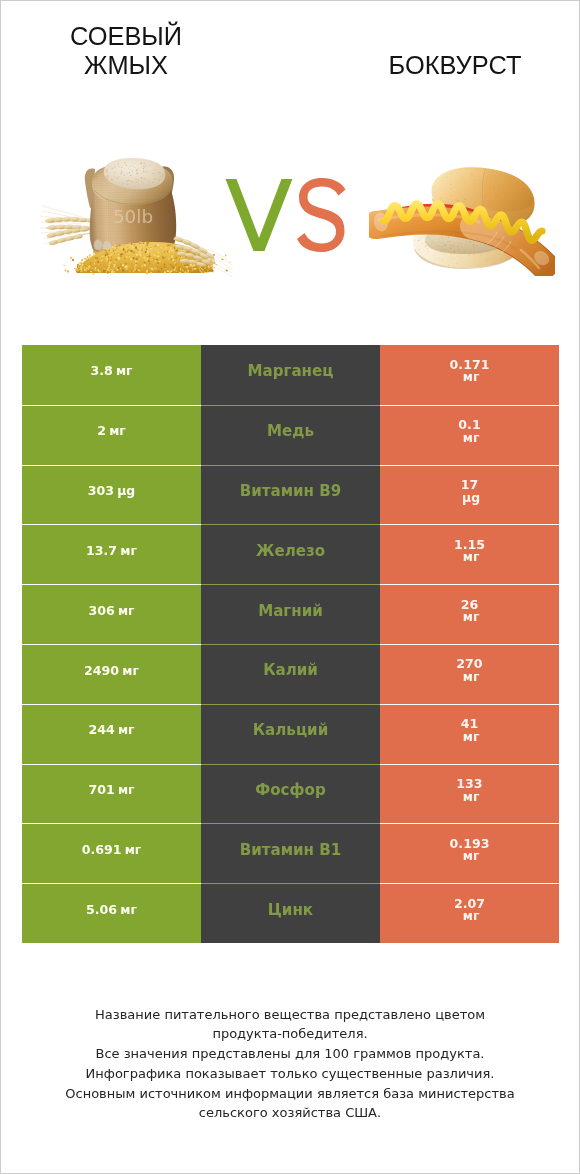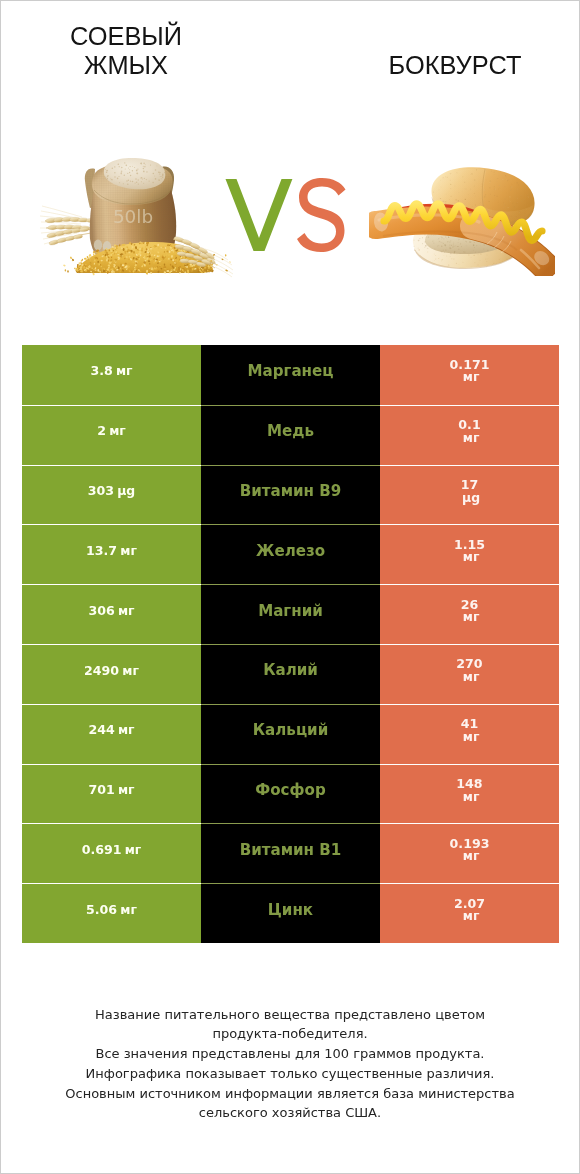--- a/index.html
+++ b/index.html
@@ -11,21 +11,21 @@
   #title-left{left:39px;top:21px;width:172px;}
   #title-right{left:329px;top:50px;width:250px;}
   .hero{position:absolute;left:0;top:140px;width:536px;height:150px;}
   .vs{position:absolute;left:221.5px;top:175px;width:125px;height:80px;}
   .table{position:absolute;left:21px;top:344px;width:537px;}
   .row{display:flex;height:59.8px;box-sizing:border-box;}
   .row+.row .cell{border-top:1.2px solid #fff;}
   .row+.row .cm{border-top:1.2px solid #8a9b4e;}
   .cell{display:flex;align-items:center;justify-content:center;box-sizing:border-box;line-height:1;text-align:right;}
   .cl{width:179px;background:#82a630;color:#fdfff2;}
-  .cm{width:179px;background:#000000;color:#829a45;}
+  .cm{width:179px;background:#404040;color:#829a45;}
   .cm .val{font-size:15.1px;}
   .cr{width:179px;background:#e06e4c;color:#fdf3ef;flex-direction:column;}
   .val{font-weight:700;font-size:12.6px;position:relative;top:-3.5px;font-family:"DejaVu Sans",sans-serif;}
   .unit{font-weight:700;font-size:12.4px;position:relative;top:-3.5px;margin-left:3.2px;font-family:"DejaVu Sans",sans-serif;}
   .footer{position:absolute;left:0;top:1003.5px;width:578px;text-align:center;
           font-family:"DejaVu Sans",sans-serif;font-size:13px;line-height:19.75px;color:#242424;}
 </style>
 </head>
 <body>
 
@@ -1515,21 +1515,21 @@
       </div>
       <div class="row">
         <div class="cell cl">
           <span class="val">701</span>
           <span class="unit">мг</span>
         </div>
         <div class="cell cm">
           <span class="val">Фосфор</span>
         </div>
         <div class="cell cr">
-          <span class="val">148</span>
+          <span class="val">133</span>
           <span class="unit">мг</span>
         </div>
       </div>
       <div class="row">
         <div class="cell cl">
           <span class="val">0.691</span>
           <span class="unit">мг</span>
         </div>
         <div class="cell cm">
           <span class="val">Витамин B1</span>

